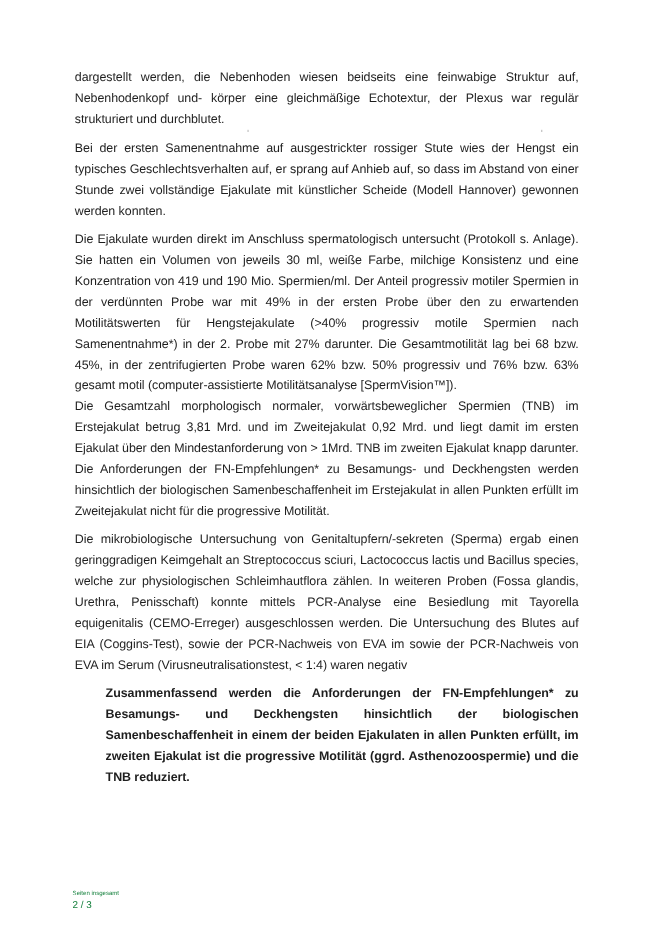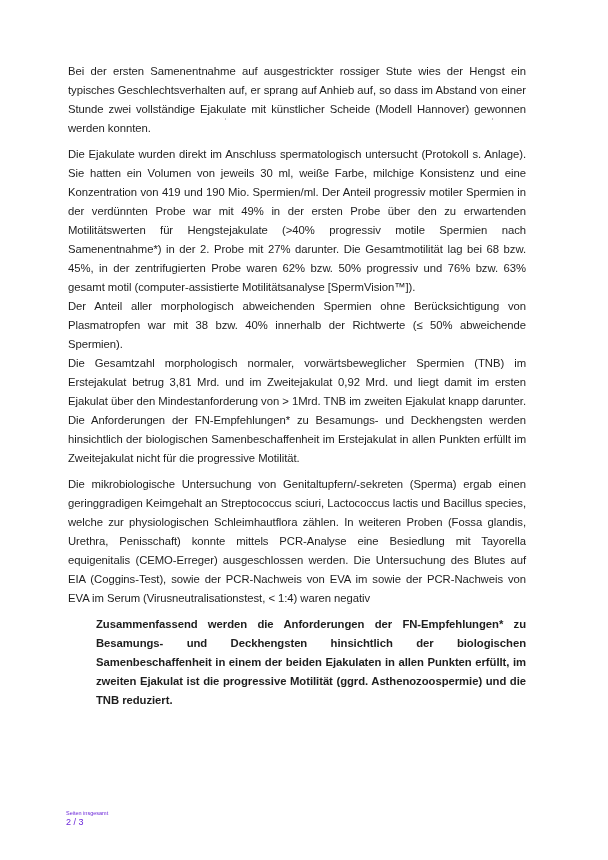--- a/index.html
+++ b/index.html
@@ -36,21 +36,21 @@
       text-underline-offset: 2px;
     }
     .bold {
       font-weight: bold;
       margin-left: 28px;
     }
     .footer {
       position: absolute;
       left: 66px;
       top: 810px;
-      color: #6d28d9;
+      color: #15803d;
       font-family: "Liberation Sans", sans-serif;
     }
     .footer .label {
       font-size: 5.5px;
       line-height: 7px;
       display: block;
     }
     .footer .pages {
       font-size: 9px;
       line-height: 10px;
@@ -61,27 +61,27 @@
       width: 1px;
       height: 2px;
       background: #bbb;
     }
   </style>
 </head>
 <body>
 
 <div class="page">
 
+  <p class="para">dargestellt werden, die Nebenhoden wiesen beidseits eine feinwabige Struktur auf, Nebenhodenkopf und- körper eine gleichmäßige Echotextur, der Plexus war regulär strukturiert und durchblutet.</p>
 
   <p class="para">Bei der ersten Samenentnahme auf ausgestrickter rossiger Stute wies der Hengst ein typisches Geschlechtsverhalten auf, er sprang auf Anhieb auf, so dass im Abstand von einer Stunde zwei vollständige Ejakulate mit künstlicher Scheide (Modell Hannover) gewonnen werden konnten.</p>
 
   <p class="para tight">Die Ejakulate wurden direkt im Anschluss spermatologisch untersucht (Protokoll s. Anlage). Sie hatten ein Volumen von jeweils 30 ml, weiße Farbe, milchige Konsistenz und eine Konzentration von 419 und 190 Mio. Spermien/ml. Der Anteil progressiv motiler Spermien in der verdünnten Probe war mit 49% in der ersten Probe über den zu erwartenden Motilitätswerten für Hengstejakulate (&gt;40% progressiv motile Spermien nach Samenentnahme*) in der 2. Probe mit 27% darunter. Die Gesamtmotilität lag bei 68 bzw. 45%, in der zentrifugierten Probe waren 62% bzw. 50% progressiv und 76% bzw. 63% gesamt motil (computer-assistierte Motilitätsanalyse [SpermVision™]).</p>
 
 
-  <p class="para tight">Der Anteil aller morphologisch abweichenden Spermien ohne Berücksichtigung von Plasmatropfen war mit 38 bzw. 40% innerhalb der Richtwerte (≤ 50% abweichende Spermien).</p>
 
   <p class="para"><span>Die </span><span class="u">Gesamtzahl morphologisch normaler, vorwärtsbeweglicher Spermien (TNB)</span><span> im Erstejakulat betrug 3,81 Mrd. und im Zweitejakulat 0,92 Mrd. und liegt damit im ersten Ejakulat  über den Mindestanforderung von &gt; 1Mrd. TNB im zweiten Ejakulat knapp darunter. </span><span class="u">Die Anforderungen der FN-Empfehlungen* zu Besamungs- und Deckhengsten werden hinsichtlich der biologischen Samenbeschaffenheit im Erstejakulat in allen Punkten erfüllt im Zweitejakulat nicht für die progressive Motilität.</span></p>
 
   <p class="para">Die mikrobiologische Untersuchung von Genitaltupfern/-sekreten (Sperma) ergab einen geringgradigen Keimgehalt an Streptococcus sciuri, Lactococcus lactis und Bacillus species, welche zur physiologischen Schleimhautflora zählen. In weiteren Proben (Fossa glandis, Urethra, Penisschaft) konnte mittels PCR-Analyse eine Besiedlung mit Tayorella equigenitalis (CEMO-Erreger) ausgeschlossen werden. Die Untersuchung des Blutes auf EIA (Coggins-Test), sowie der PCR-Nachweis von EVA im sowie der PCR-Nachweis von EVA im Serum (Virusneutralisationstest, &lt; 1:4) waren negativ</p>
 
   <p class="para bold">Zusammenfassend werden die Anforderungen der FN-Empfehlungen* zu Besamungs- und Deckhengsten hinsichtlich der biologischen Samenbeschaffenheit in einem der beiden Ejakulaten in allen Punkten erfüllt, im zweiten Ejakulat ist die progressive Motilität (ggrd. Asthenozoospermie) und die TNB reduziert.</p>
 
 </div>
 
 <span class="speck" style="left:225px; top:118px;"></span>

